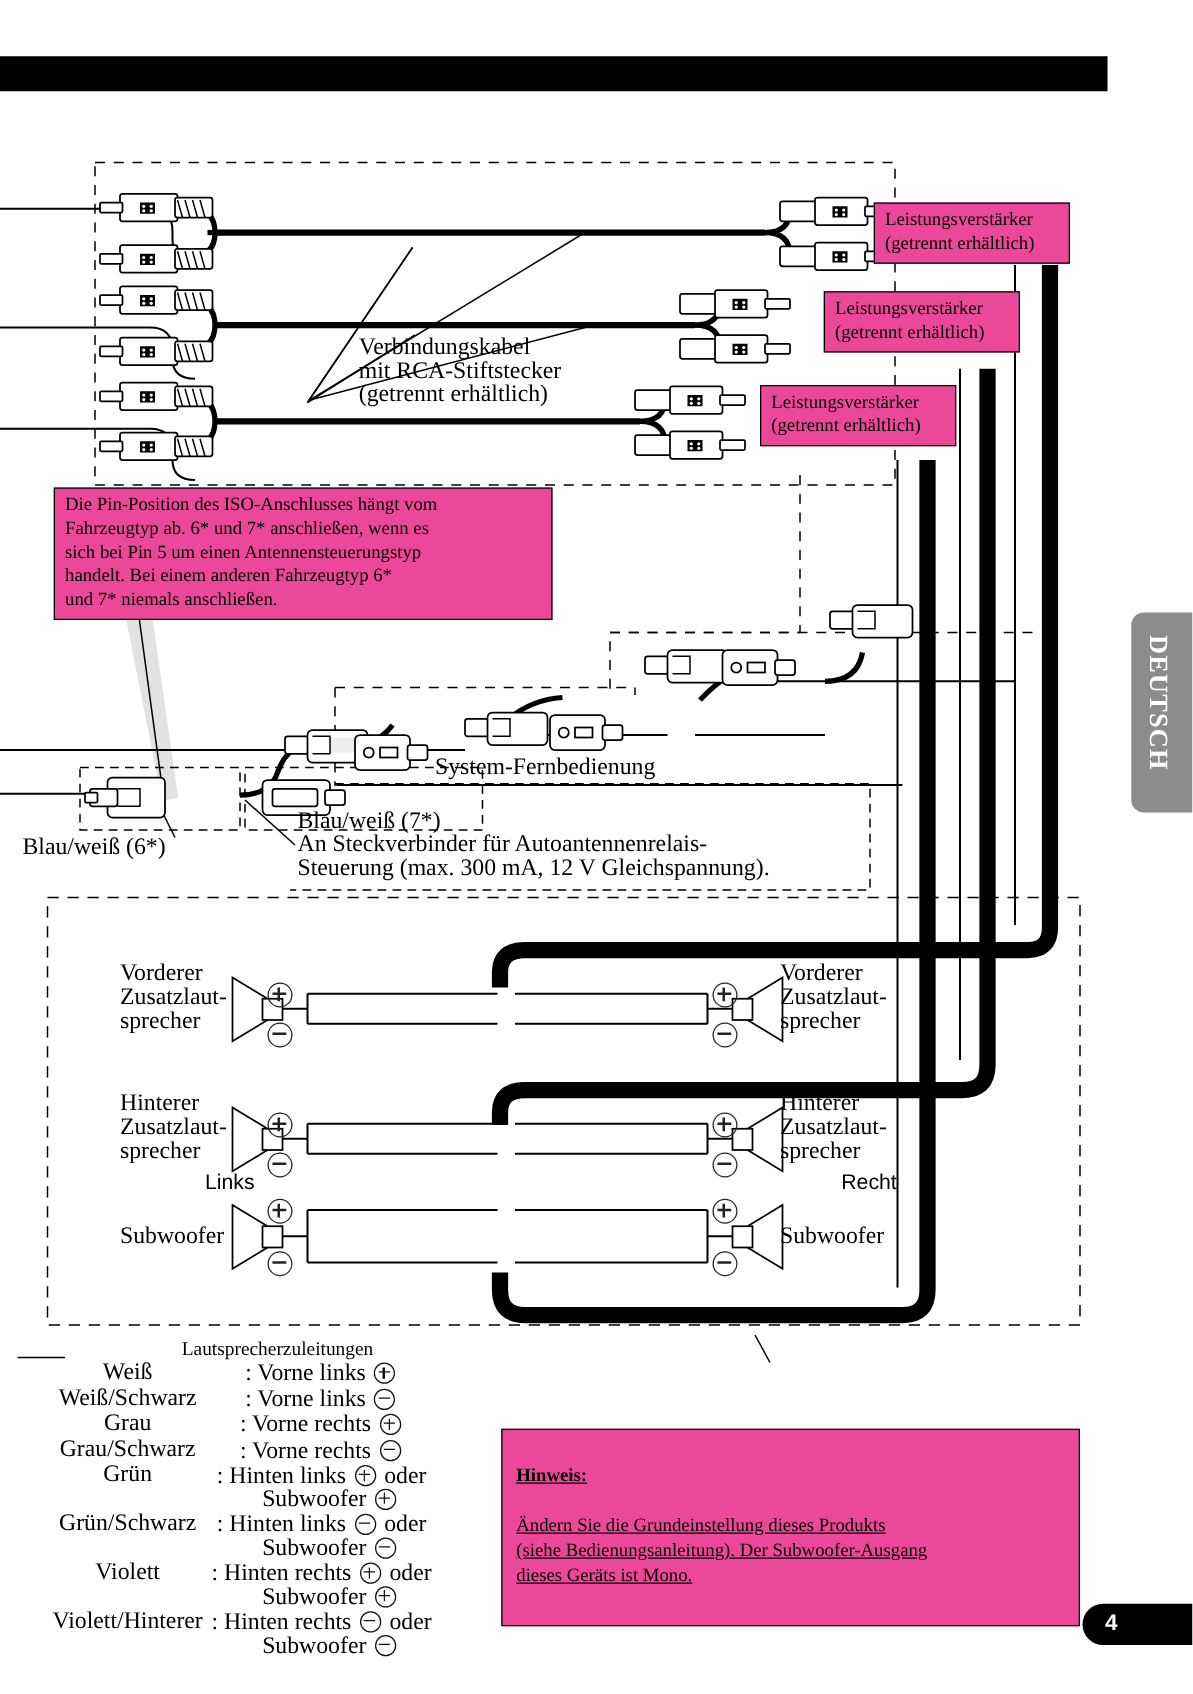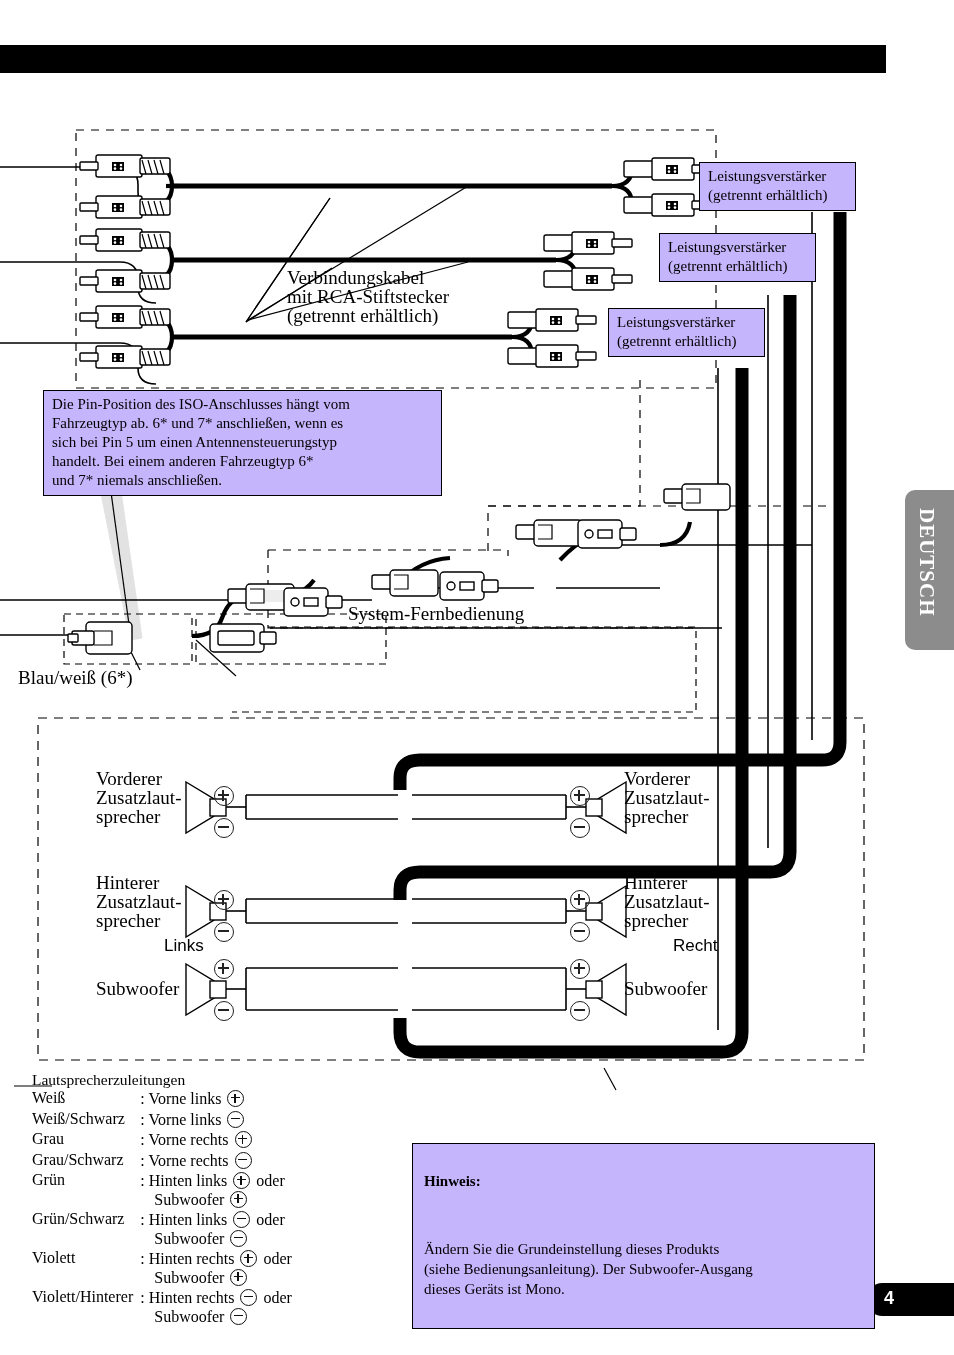--- a/index.html
+++ b/index.html
@@ -26,21 +26,21 @@
            font-family:"Liberation Sans",sans-serif;font-size:18px;font-weight:bold;}
   .abb{left:808px;top:1261px;font-family:"Liberation Sans",sans-serif;
        font-size:17px;font-weight:bold;}
 
   
   .txt{font-family:"Liberation Serif",serif;font-size:19px;line-height:19px;
        white-space:pre-line;}
   .sans{font-family:"Liberation Sans",sans-serif;margin-left:40px;}
 
   
-  .gbox{background:#c4b5fd;border:1.4px solid #000;padding:4px 7px 5px 8px;
+  .gbox{background:#ec4899;border:1.4px solid #000;padding:4px 7px 5px 8px;
         font-family:"Liberation Serif",serif;font-size:15px;line-height:19px;
         white-space:pre-line;}
   .gbox.note{font-size:15px;line-height:20px;padding:7px 10px 9px 11px;}
   .gbox.note b{font-weight:bold;}
 
   
   .sym{position:absolute;width:18px;height:18px;border:1.4px solid #222;
        border-radius:50%;}
   .sym:before{content:"";position:absolute;left:3px;top:7.2px;width:11px;height:1.6px;background:#222;}
   .sym.plus:after{content:"";position:absolute;left:7.2px;top:3px;width:1.6px;height:11px;background:#222;}
@@ -419,20 +419,23 @@
 
   <div class="abs gbox" style="left:43px;top:390px;width:382px;">Die Pin-Position des ISO-Anschlusses hängt vom
 Fahrzeugtyp ab. 6* und 7* anschließen, wenn es
 sich bei Pin 5 um einen Antennensteuerungstyp
 handelt. Bei einem anderen Fahrzeugtyp 6*
 und 7* niemals anschließen.</div>
 
   <div class="abs txt" style="left:348px;top:604px;">System-Fernbedienung</div>
 
   <div class="abs txt" style="left:18px;top:668px;">Blau/weiß (6*)</div>
+  <div class="abs txt" style="left:238px;top:647px;width:470px;">Blau/weiß (7*)
+An Steckverbinder für Autoantennenrelais-
+Steuerung (max. 300 mA, 12 V Gleichspannung).</div>
 
   <div class="abs txt" style="left:96px;top:769px;width:110px;text-align:left;">Vorderer
 Zusatzlaut-
 sprecher</div>
   <div class="abs txt" style="left:96px;top:873px;width:110px;text-align:left;">Hinterer
 Zusatzlaut-
 sprecher</div>
   <div class="abs txt" style="left:96px;top:979px;width:110px;text-align:left;">Subwoofer</div>
   <div class="abs txt sans" style="left:124px;top:936px;font-size:17px;">Links</div>
 
@@ -453,23 +456,23 @@
   <div class="abs sym" style="left:214px;top:1001px;"></div>
 
   <div class="abs sym plus" style="left:570px;top:786px;"></div>
   <div class="abs sym" style="left:570px;top:818px;"></div>
   <div class="abs sym plus" style="left:570px;top:890px;"></div>
   <div class="abs sym" style="left:570px;top:922px;"></div>
   <div class="abs sym plus" style="left:570px;top:959px;"></div>
   <div class="abs sym" style="left:570px;top:1001px;"></div>
 
 
-  <div class="abs" style="left:32px;top:1070px;width:360px;">
+  <div class="abs" style="left:42px;top:1070px;width:360px;text-align:center;">
     <div class="txt" style="font-size:15.5px;">Lautsprecherzuleitungen</div>
-    <table id="legend-table" style="border-collapse:collapse;font-family:'Liberation Serif',serif;font-size:16px;line-height:18.5px;">
+    <table id="legend-table" style="border-collapse:collapse;font-family:'Liberation Serif',serif;font-size:19px;line-height:18.5px;">
       <tbody>
           <tr>
             <td style="padding: 0px 6px 0px 0px; white-space: nowrap; vertical-align: top;">Weiß</td>
             <td style="white-space: nowrap; vertical-align: top;">: Vorne links <span style="display: inline-block; width: 15px; height: 15px; border: 1.2px solid rgb(17, 17, 17); border-radius: 50%; position: relative; vertical-align: -3px; margin: 0px 2px;"><i style="position: absolute; left: 2.5px; top: 6px; width: 9px; height: 1.4px; background: rgb(17, 17, 17);"></i><i style="position: absolute; left: 6px; top: 2.5px; width: 1.4px; height: 9px; background: rgb(17, 17, 17);"></i></span></td>
           </tr>
           <tr>
             <td style="padding: 0px 6px 0px 0px; white-space: nowrap; vertical-align: top;">Weiß/Schwarz</td>
             <td style="white-space: nowrap; vertical-align: top;">: Vorne links <span style="display: inline-block; width: 15px; height: 15px; border: 1.2px solid rgb(17, 17, 17); border-radius: 50%; position: relative; vertical-align: -3px; margin: 0px 2px;"><i style="position: absolute; left: 2.5px; top: 6px; width: 9px; height: 1.4px; background: rgb(17, 17, 17);"></i></span></td>
           </tr>
           <tr>
@@ -493,20 +496,20 @@
             <td style="white-space: nowrap; vertical-align: top;">: Hinten rechts <span style="display: inline-block; width: 15px; height: 15px; border: 1.2px solid rgb(17, 17, 17); border-radius: 50%; position: relative; vertical-align: -3px; margin: 0px 2px;"><i style="position: absolute; left: 2.5px; top: 6px; width: 9px; height: 1.4px; background: rgb(17, 17, 17);"></i><i style="position: absolute; left: 6px; top: 2.5px; width: 1.4px; height: 9px; background: rgb(17, 17, 17);"></i></span> oder<div style="padding-left: 14px;">Subwoofer <span style="display: inline-block; width: 15px; height: 15px; border: 1.2px solid rgb(17, 17, 17); border-radius: 50%; position: relative; vertical-align: -3px; margin: 0px 2px;"><i style="position: absolute; left: 2.5px; top: 6px; width: 9px; height: 1.4px; background: rgb(17, 17, 17);"></i><i style="position: absolute; left: 6px; top: 2.5px; width: 1.4px; height: 9px; background: rgb(17, 17, 17);"></i></span></div></td>
           </tr>
           <tr>
             <td style="padding: 0px 6px 0px 0px; white-space: nowrap; vertical-align: top;">Violett/Hinterer</td>
             <td style="white-space: nowrap; vertical-align: top;">: Hinten rechts <span style="display: inline-block; width: 15px; height: 15px; border: 1.2px solid rgb(17, 17, 17); border-radius: 50%; position: relative; vertical-align: -3px; margin: 0px 2px;"><i style="position: absolute; left: 2.5px; top: 6px; width: 9px; height: 1.4px; background: rgb(17, 17, 17);"></i></span> oder<div style="padding-left: 14px;">Subwoofer <span style="display: inline-block; width: 15px; height: 15px; border: 1.2px solid rgb(17, 17, 17); border-radius: 50%; position: relative; vertical-align: -3px; margin: 0px 2px;"><i style="position: absolute; left: 2.5px; top: 6px; width: 9px; height: 1.4px; background: rgb(17, 17, 17);"></i></span></div></td>
           </tr>
         </tbody>
     </table>
   </div>
 
-  <div class="abs gbox note" style="left:412px;top:1143px;width:440px;">
+  <div class="abs gbox note" style="left:401px;top:1143px;width:440px;text-decoration:underline;">
     <div><b><span>Hinweis</span><span>:</span></b></div>
-    <div style="white-space:pre-line;margin-top:28px;">Ändern Sie die Grundeinstellung dieses Produkts
+    <div style="white-space:pre-line;">Ändern Sie die Grundeinstellung dieses Produkts
 (siehe Bedienungsanleitung). Der Subwoofer-Ausgang
 dieses Geräts ist Mono.</div>
   </div>
 
 </div>
 
 </body></html>

